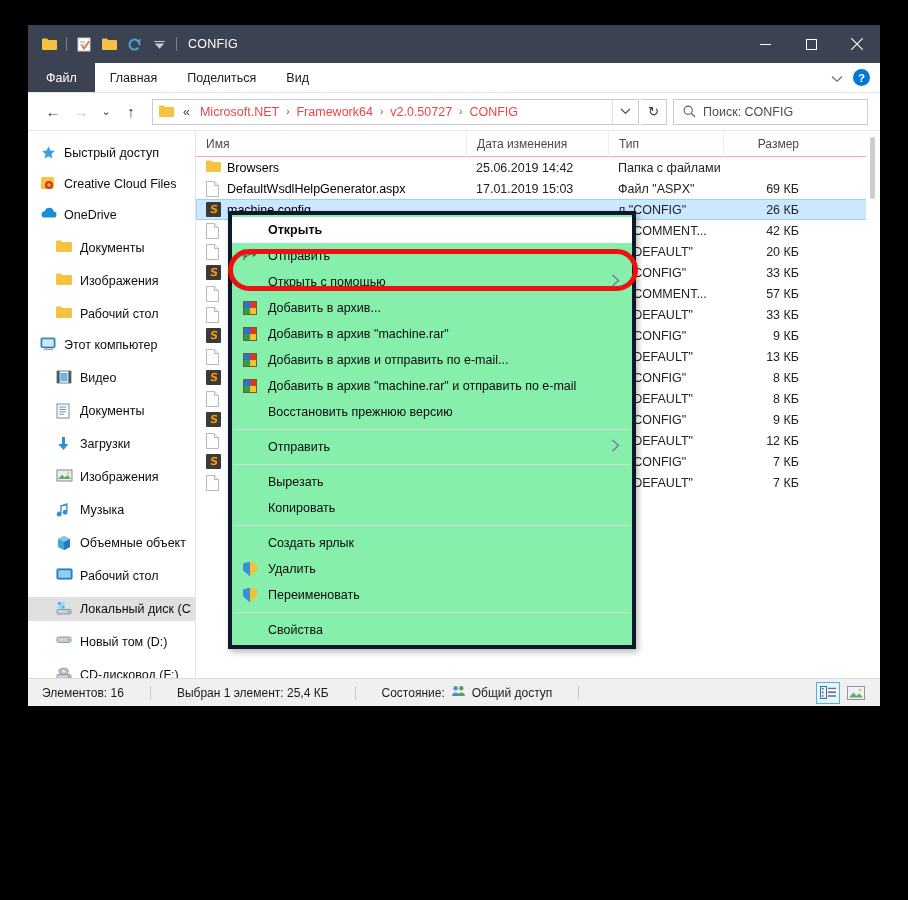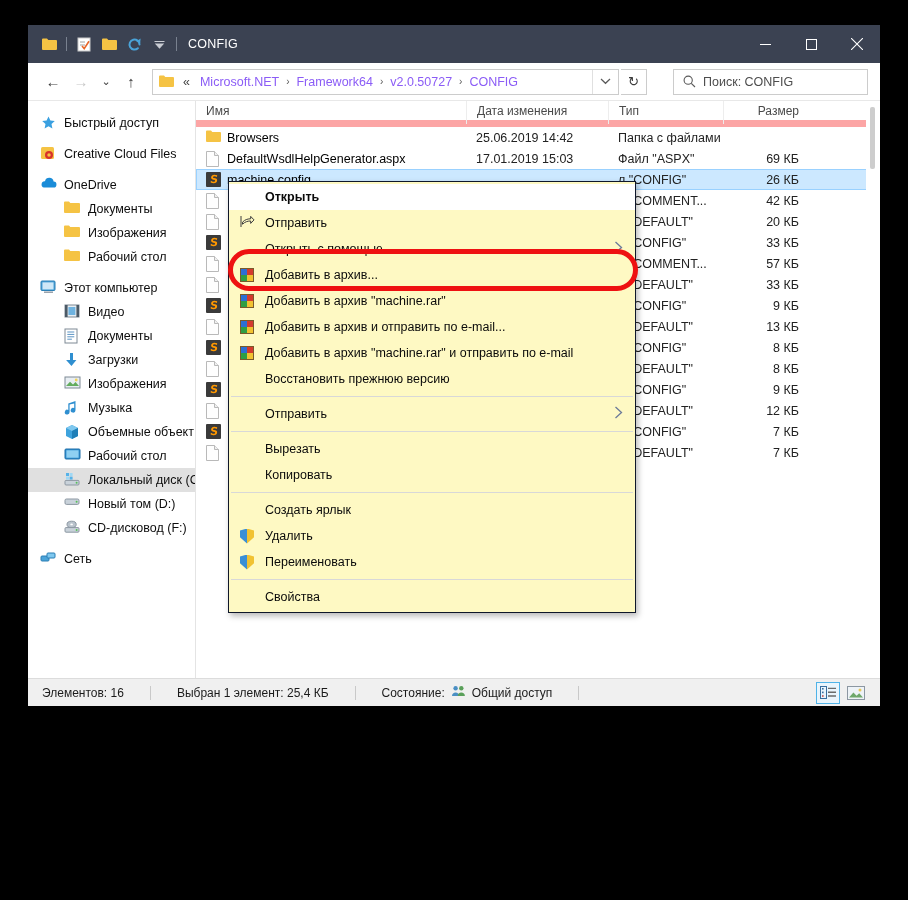--- a/index.html
+++ b/index.html
@@ -94,36 +94,36 @@
     border: 1px solid #cccccc; background: #fff;
     display: flex; align-items: center;
     margin-left: 6px; margin-right: 0;
     min-width: 0;
   }
   .crumbs {
     flex: 1 1 auto; display: flex; align-items: center;
     padding-left: 6px; gap: 2px; overflow: hidden;
   }
   .crumb {
-    font-size: 12.5px; color: #8b5cf6; padding: 2px 4px; white-space: nowrap;
+    font-size: 12.5px; color: #ef4444; padding: 2px 4px; white-space: nowrap;
   }
   .crumb.lead { color: #3c3c3c; }
   .crumb-sep { color: #5a5a5a; font-size: 10px; padding: 0 1px; }
   .crumb-drop {
     width: 26px; height: 24px; display: flex; align-items: center;
     justify-content: center; color: #3c3c3c; font-size: 10px;
     border-left: 1px solid #e0e0e0;
   }
   .refresh-btn {
     width: 26px; height: 26px; border: 1px solid #cccccc; border-left: none;
     display: flex; align-items: center; justify-content: center;
     color: #3c3c3c; font-size: 13px; background: #fff;
   }
   .searchbox {
-    width: 195px; height: 26px; margin-left: 24px;
+    width: 195px; height: 26px; margin-left: 4px;
     border: 1px solid #cccccc; background: #fff;
     display: flex; align-items: center; gap: 7px; padding-left: 9px;
     flex: 0 0 195px;
   }
   .search-ph { font-size: 12.5px; color: #4d4d4d; }
 
   
   .body { flex: 1 1 auto; display: flex; min-height: 0; position: relative; }
 
   .sidebar {
@@ -131,32 +131,32 @@
     background: #ffffff;
     border-right: 1px solid #e4e4e4;
     padding-top: 10px;
     overflow: hidden;
   }
   .nav-item {
     height: 24px; display: flex; align-items: center;
     gap: 7px; font-size: 12.5px; color: #0d0d0d;
     white-space: nowrap; padding-left: 12px;
   }
-  .nav-item.indent1 { padding-left: 36px; }
+  .nav-item.indent1 { padding-left: 28px; margin-top: 9px; }
   .nav-item.group { margin-top: 7px; }
   .nav-item.selected { background: #e0e0e0; }
   .nav-ico { width: 17px; height: 17px; flex: 0 0 17px; position: relative; }
 
   .listpane {
     flex: 1 1 auto; position: relative; background: #fff;
     overflow: hidden;
   }
   .col-head {
     height: 26px; display: flex; align-items: center;
-    border-bottom: 7px solid #fca5a5;
+    border-bottom: 1px solid #fca5a5;
     font-size: 12px; color: #4a4a4a;
     position: relative;
   }
   .col {
     padding-left: 10px; height: 26px; display: flex; align-items: center;
     border-left: 1px solid #ededed; white-space: nowrap;
   }
   .col:first-child { border-left: none; }
   .col-name { width: 270px; flex: 0 0 270px; position: relative; }
   .col-date { width: 142px; flex: 0 0 142px; }
@@ -199,22 +199,22 @@
   .v-thumb {
     position: absolute; left: 4px; top: 6px; width: 5px; height: 62px;
     background: #cdcdcd; border-radius: 2px;
   }
 
   
   .ctxmenu {
     position: absolute;
     left: 200px; top: 80px;
     width: 408px;
-    background: #fef9c3;
-    border: 1px solid #0f172a;
+    background: #86efac;
+    border: 4px solid #0f172a;
     box-shadow: 2px 3px 6px rgba(0,0,0,.28);
     padding: 2px 0;
     z-index: 40;
   }
   .mi {
     height: 26px; display: flex; align-items: center;
     font-size: 12.5px; color: #0a0a0a;
     padding-left: 8px; position: relative;
     white-space: nowrap;
   }
@@ -334,20 +334,34 @@
           </svg>
       </div>
       <div class="win-ctrl close">
         <svg width="12" height="12" viewBox="0 0 12 12">
             <path d="M0 0l12 12M12 0L0 12" stroke="#fff" stroke-width="1.1"></path>
           </svg>
       </div>
     </div>
   </div>
 
+  <div class="ribbon">
+    <div class="tab file">Файл</div>
+    <div class="tab">Главная</div>
+    <div class="tab">Поделиться</div>
+    <div class="tab">Вид</div>
+    <div class="ribbon-right">
+      <div>
+        <svg width="12" height="8" viewBox="0 0 12 8">
+            <path d="M1 1.5L6 6.2l5-4.7" stroke="#6b6b6b" stroke-width="1.2" fill="none"></path>
+          </svg>
+      </div>
+      <div class="help-btn">?</div>
+    </div>
+  </div>
 
   <div class="addressbar">
     <div class="nav-btn">←</div>
     <div class="nav-btn disabled">→</div>
     <div class="nav-btn small">⌄</div>
     <div class="nav-btn">↑</div>
 
     <div class="crumbbox">
       <div class="crumbs">
         <span style="display:flex;align-items:center;margin-right:3px;">

